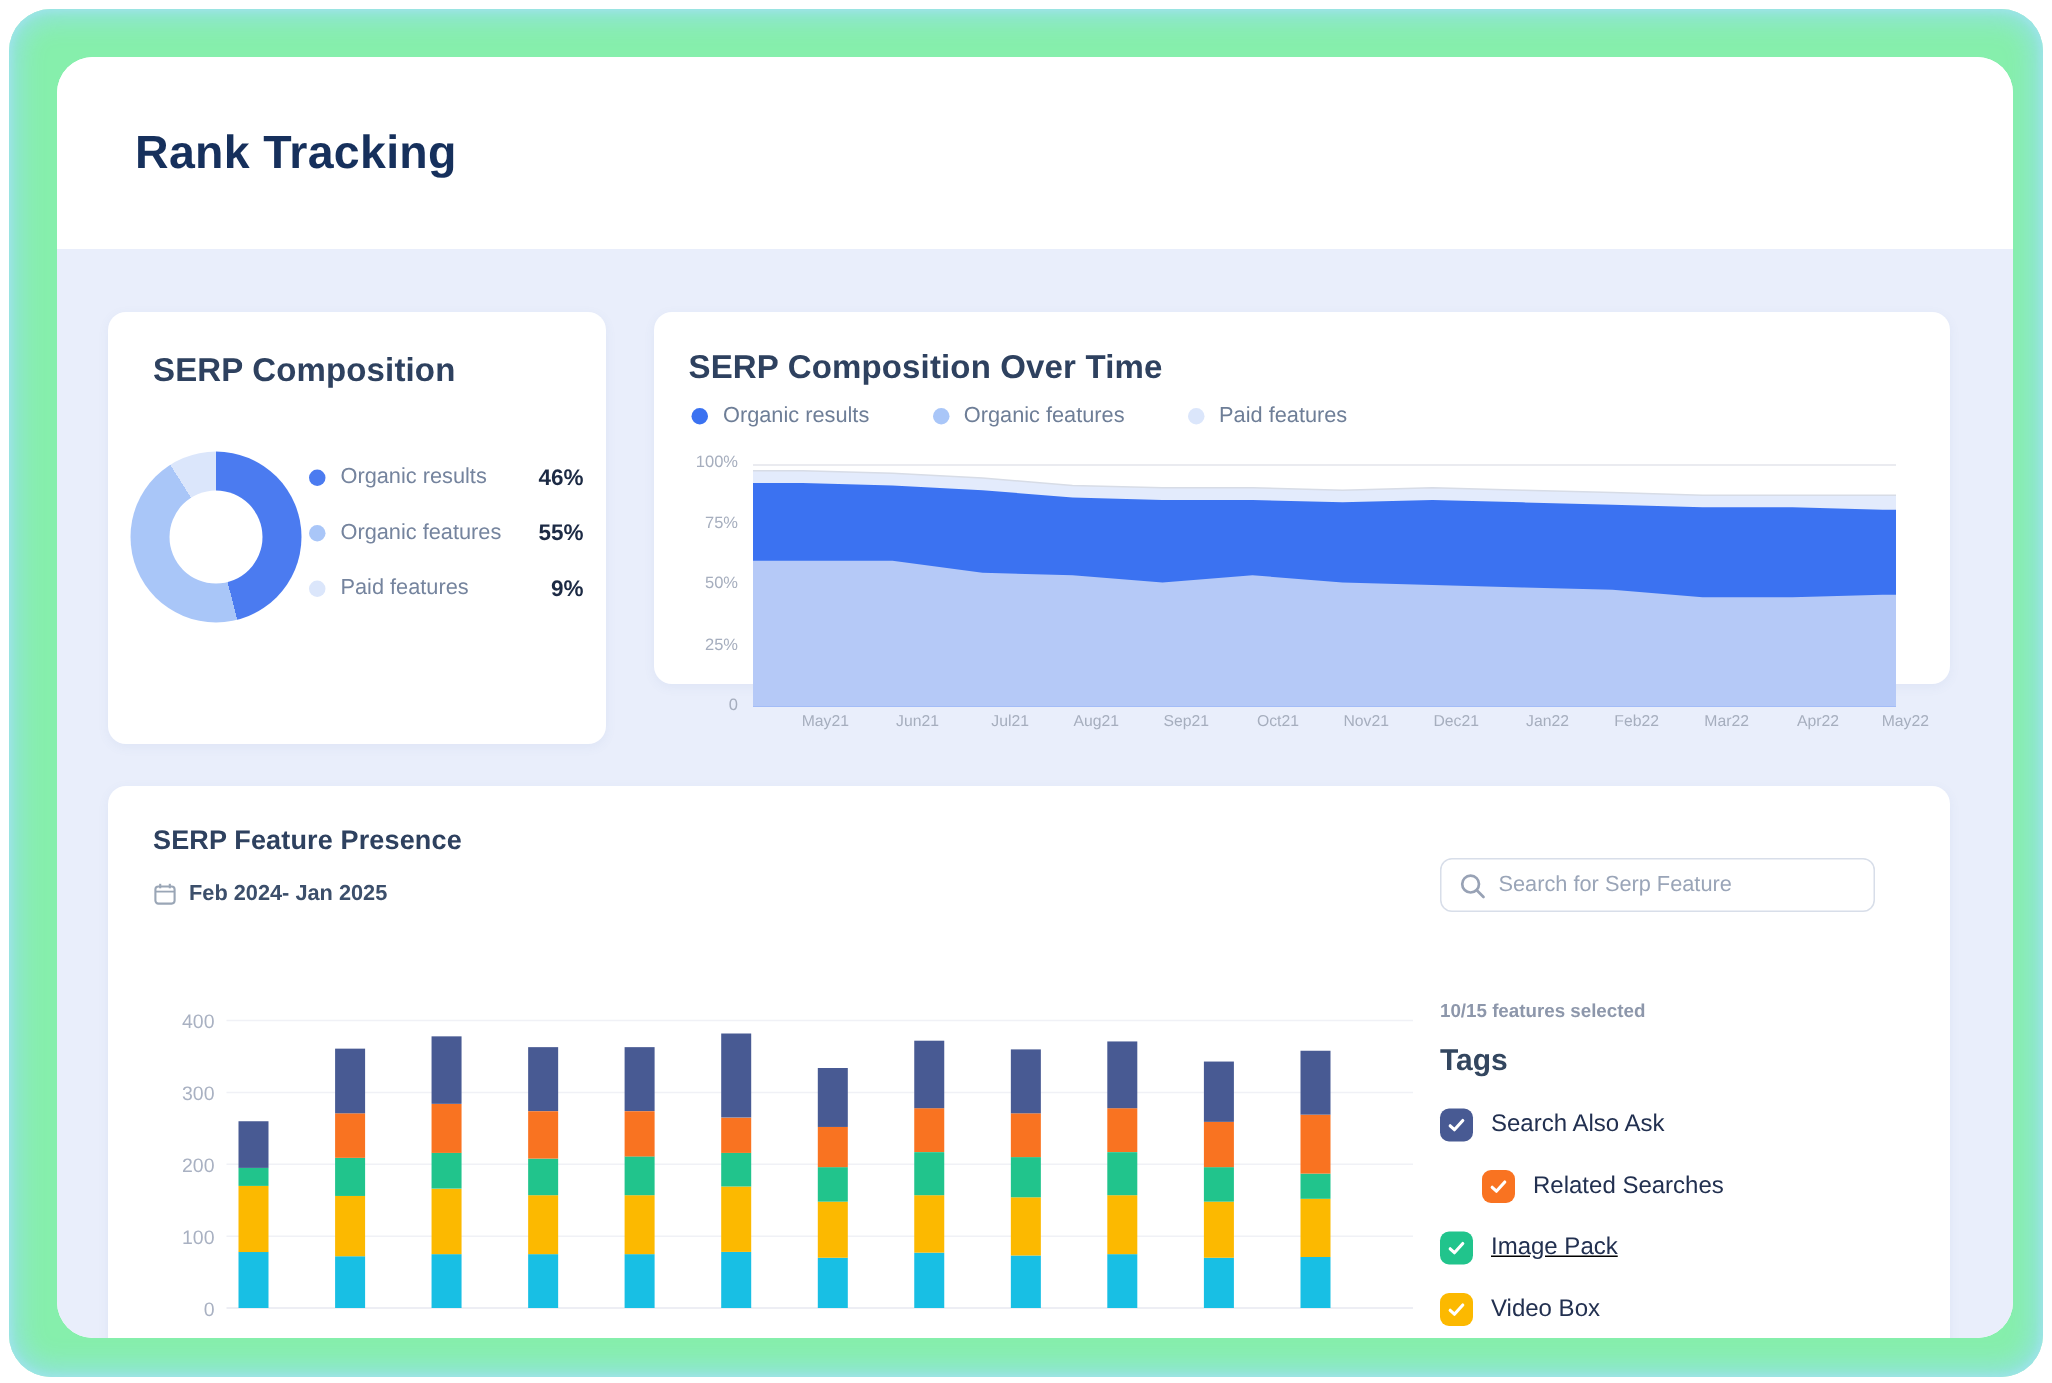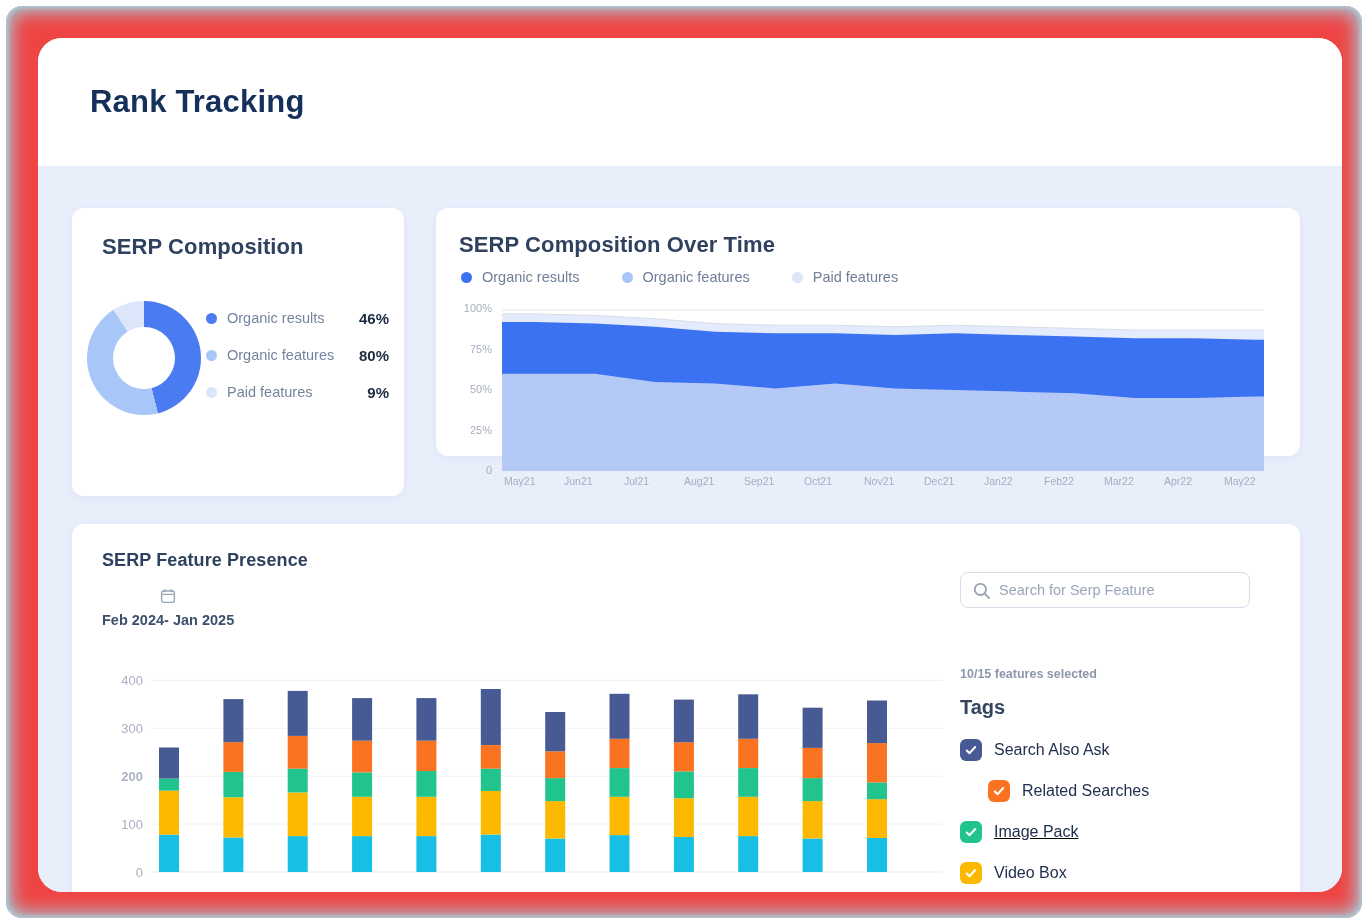--- a/index.html
+++ b/index.html
@@ -1,20 +1,20 @@
 <!DOCTYPE html>
 <html><head>
 <meta charset="utf-8">
 <style>
   * { margin:0; padding:0; box-sizing:border-box; }
   html,body { width:1368px; height:922px; overflow:hidden; background:#fff;
     font-family:"Liberation Sans","DejaVu Sans",sans-serif; }
 
   .frame { position:absolute; left:6px; top:6px; right:6px; bottom:4px;
-    border-radius:16px; background:#ef4444;
+    border-radius:28px; background:#86efac;
     box-shadow: inset 0 0 18px 6px rgba(150,222,238,.85), inset 0 0 4px 2px rgba(190,240,245,.6); }
 
   .panel { position:absolute; left:32px; top:32px; width:1304px; height:854px;
     background:#fff; border-radius:24px; overflow:hidden; }
 
   .app-header { position:absolute; left:0; top:0; width:100%; height:128px; background:#fff;
     display:flex; align-items:center; padding-left:52px; }
   .app-header h1 { font-size:31px; font-weight:600; color:#16305c; letter-spacing:.2px; }
 
   .app-body { position:absolute; left:0; top:128px; width:100%; height:726px; background:#e9eefb; }
@@ -36,27 +36,27 @@
   .dl-value { margin-left:auto; font-size:15px; font-weight:700; color:#1c2a44; }
 
   
   .card-area { left:398px; top:42px; width:864px; height:248px; }
   .card-area h2 { position:absolute; left:23px; top:24px; }
   .area-legend { position:absolute; left:25px; top:61px; display:flex; gap:42px; list-style:none; }
   .area-legend li { display:flex; align-items:center; }
   .al-label { font-size:14.5px; color:#6e7e97; }
   .area-svg { position:absolute; left:66px; top:101px; }
   .ax-ylabel { position:absolute; width:56px; text-align:right; font-size:11px; color:#a6aebe; }
-  .ax-xlabel { position:absolute; width:62px; text-align:left; font-size:10.5px; color:#a6aebe; top:267px; }
+  .ax-xlabel { position:absolute; width:62px; text-align:right; font-size:10.5px; color:#a6aebe; top:267px; }
 
   
   .card-features { left:34px; top:358px; width:1228px; height:420px; }
   .card-features h2 { position:absolute; left:30px; top:26px; font-size:18px; }
   .fp-date { position:absolute; left:30px; top:64px; display:flex; align-items:center; gap:8px;
-    font-size:14.5px; font-weight:600; color:#3c4f6b;flex-direction:column; }
+    font-size:14.5px; font-weight:600; color:#3c4f6b; }
   .bar-ylabel { position:absolute; width:62px; text-align:right; font-size:13px; color:#a9b1c2; }
   .bars-svg { position:absolute; left:76px; top:152px; }
 
   .fp-right { position:absolute; left:888px; top:48px; width:244px; }
   .search-box { position:relative; width:290px; height:36px; background:#fff;
     border:1px solid #d8dee9; border-radius:8px; }
   .search-box svg { position:absolute; left:11px; top:8px; }
   .search-box input { position:absolute; left:38px; top:0; width:245px; height:34px; border:0;
     outline:none; font-size:14.5px; color:#44556f; background:transparent;
     font-family:"Liberation Sans","DejaVu Sans",sans-serif; }
@@ -85,21 +85,21 @@
         <div class="donut" id="donut" style="background: conic-gradient(rgb(75, 123, 240) 0%, rgb(75, 123, 240) 46%, rgb(169, 198, 248) 46%, rgb(169, 198, 248) 91%, rgb(219, 230, 251) 91%, rgb(219, 230, 251) 100%);"></div>
         <ul class="donut-legend" id="donut-legend">
             <li>
               <span class="dot" style="background: rgb(75, 123, 240);"></span>
               <span class="dl-label">Organic results</span>
               <span class="dl-value">46%</span>
             </li>
             <li>
               <span class="dot" style="background: rgb(169, 198, 248);"></span>
               <span class="dl-label">Organic features</span>
-              <span class="dl-value">80%</span>
+              <span class="dl-value">55%</span>
             </li>
             <li>
               <span class="dot" style="background: rgb(219, 230, 251);"></span>
               <span class="dl-label">Paid features</span>
               <span class="dl-value">9%</span>
             </li>
           </ul>
       </section>
 
       <section class="card card-area">
@@ -267,20 +267,20 @@
                   <svg width="14" height="14" viewBox="0 0 16 16">
                     <path d="M3.2 8.6 L6.4 11.6 L12.8 4.6" fill="none" stroke="#fff" stroke-width="2.4" stroke-linecap="round" stroke-linejoin="round"></path>
                   </svg>
                 </div>
                 <span class="tag-label">Video Box</span>
               </div>
             </div>
         </div>
       <div class="bar-ylabel" style="left: 9px; top: 149px;">400</div>
           <div class="bar-ylabel" style="left: 9px; top: 196.9px;">300</div>
-          <div class="bar-ylabel" style="left: 9px; top: 244.8px; font-weight: bold;">200</div>
+          <div class="bar-ylabel" style="left: 9px; top: 244.8px;">200</div>
           <div class="bar-ylabel" style="left: 9px; top: 292.7px;">100</div>
           <div class="bar-ylabel" style="left: 9px; top: 340.6px;">0</div>
         </section>
 
     </div>
   </div>
 </div>
 
 </body></html>

